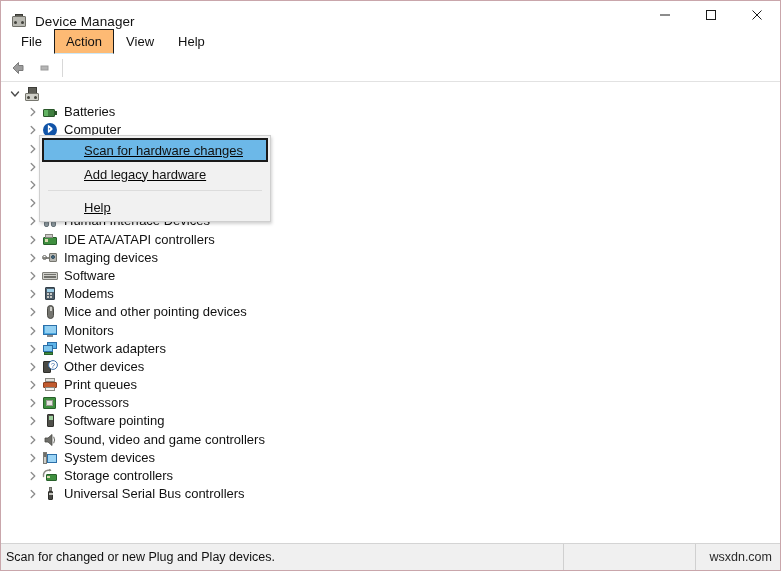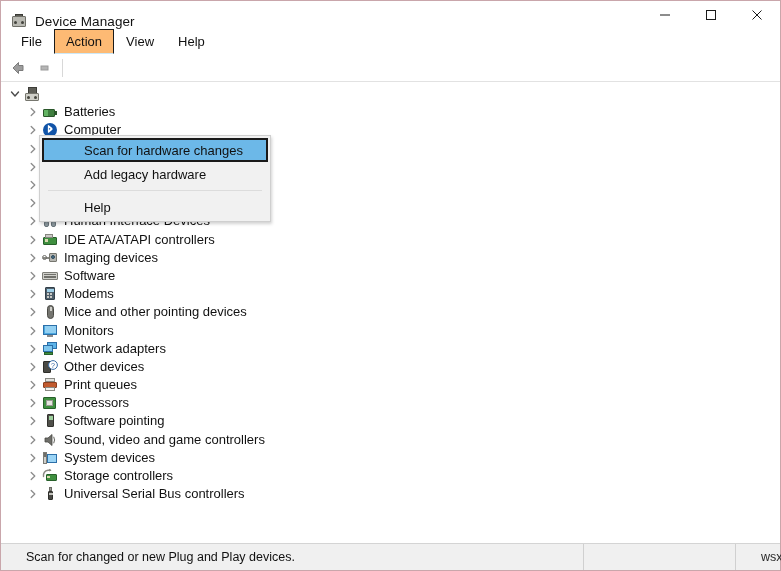--- a/index.html
+++ b/index.html
@@ -124,20 +124,21 @@
 
   
   #dropdown{
     position:absolute;left:38px;top:53px;width:232px;
     background:#f1f1f1;
     border:1px solid #cfcfcf;
     box-shadow:1px 2px 3px rgba(0,0,0,.18);
     z-index:60;
     padding:2px 0 2px 0;
     box-sizing:border-box;
+    text-decoration:underline;
   }
   .dd-item{
     height:24px;
     display:flex;align-items:center;
     padding-left:40px;
     font-size:13px;color:#111111;
     box-sizing:border-box;
     border:2px solid transparent;
     margin:0 2px;
   }
@@ -154,21 +155,20 @@
     height:26px;min-height:26px;
     background:#f0f0f0;
     border-top:1px solid #d4d4d4;
     display:flex;align-items:stretch;
     font-size:12.5px;color:#111111;
   }
   .sb-panel{
     display:flex;align-items:center;
     padding:12px 5px;
     box-sizing:border-box;
-    margin-left:20px;
   }
   .sb-main{flex:0 0 563px;border-right:1px solid #d0d0d0;}
   .sb-mid{flex:0 0 132px;border-right:1px solid #d0d0d0;}
   .sb-right{flex:1 1 auto;justify-content:flex-end;padding-right:8px;color:#2b2b2b;}
 </style>
 </head>
 <body>
 
 <div id="window">
 

